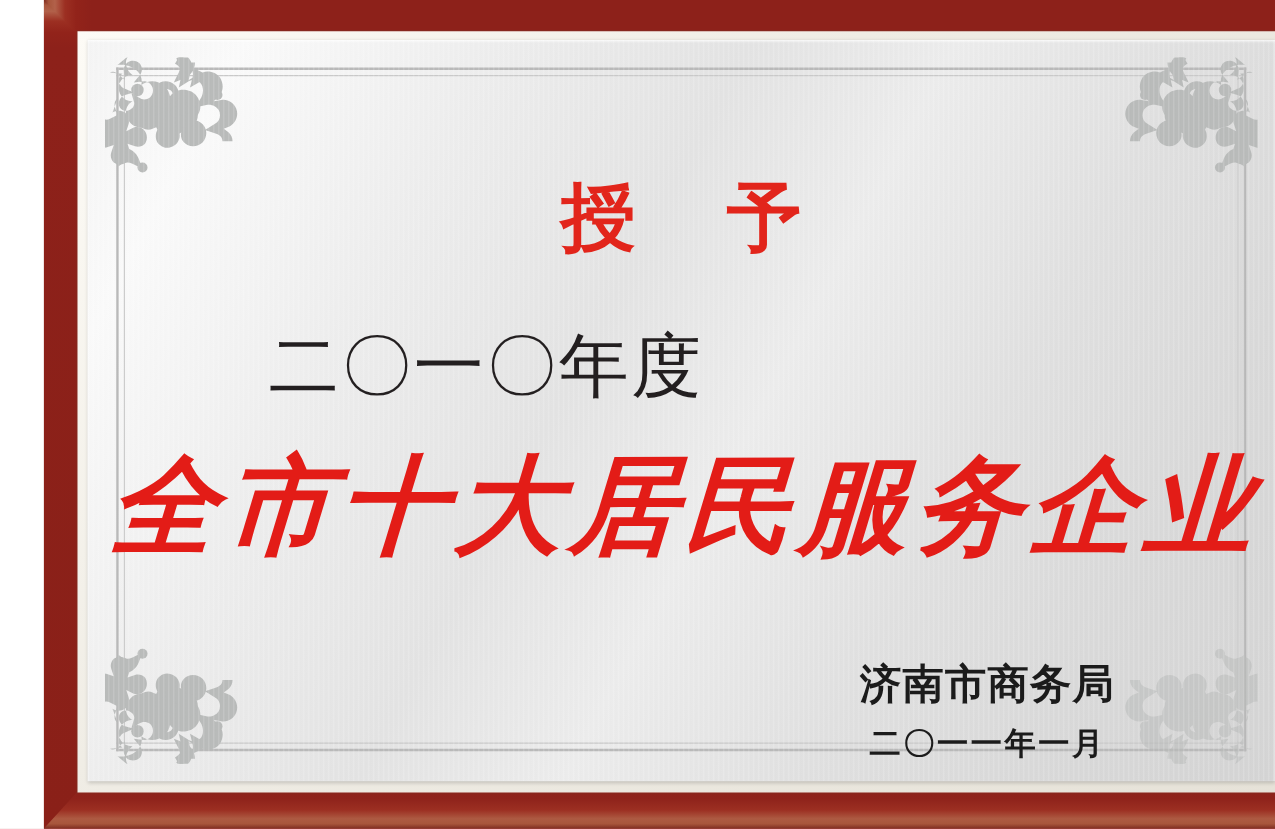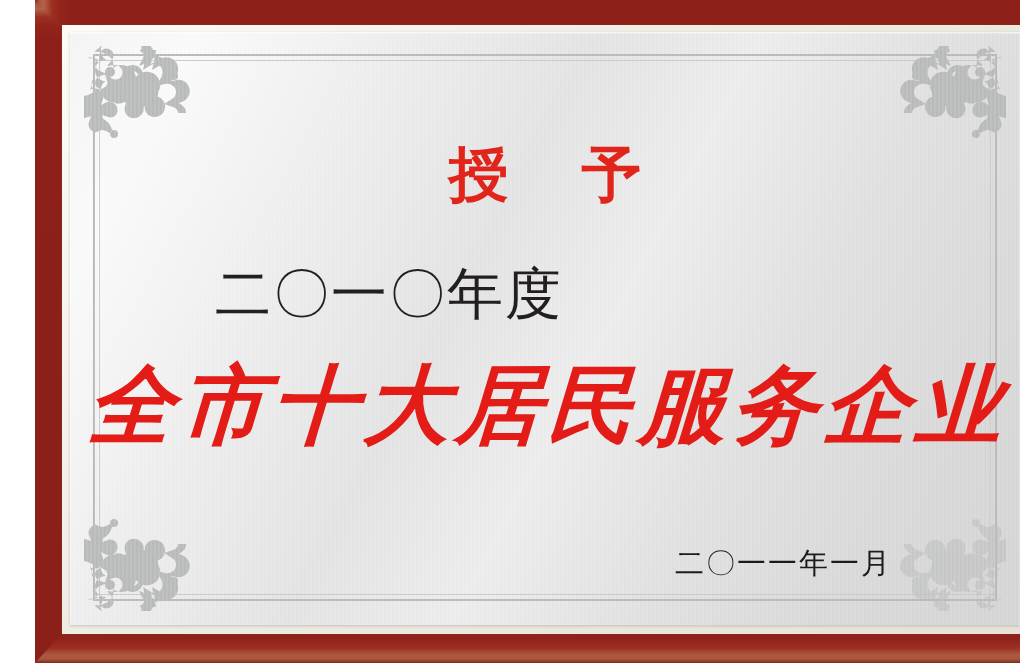--- a/index.html
+++ b/index.html
@@ -201,22 +201,22 @@
     font-family: "DejaVu Sans", "Liberation Sans", sans-serif;
     font-size: 33px;
     font-weight: 700;
     color: #1b1b1b;
     letter-spacing: 1px;
     white-space: nowrap;
   }
   .issuer-date {
     margin-top: 19px;
     font-family: "DejaVu Sans", "Liberation Sans", sans-serif;
-    font-size: 29px;
-    font-weight: 400;
+    font-size: 25px;
+    font-weight: 700;
     color: #1b1b1b;
     letter-spacing: 2px;
     white-space: nowrap;
   }
 </style>
 </head>
 <body>
 
 <div class="plaque">
 
@@ -293,18 +293,19 @@
     </div>
 
     <div class="content">
       <div class="award-verb">授 予</div>
 
       <div class="award-year">二〇一〇年度</div>
 
       <div class="award-title">全市十大居民服务企业</div>
 
       <div class="issuer-block">
+        <div class="issuer-name">济南市商务局</div>
         <div class="issuer-date">二〇一一年一月</div>
       </div>
     </div>
 
   </div>
 </div>
 
 </body></html>

